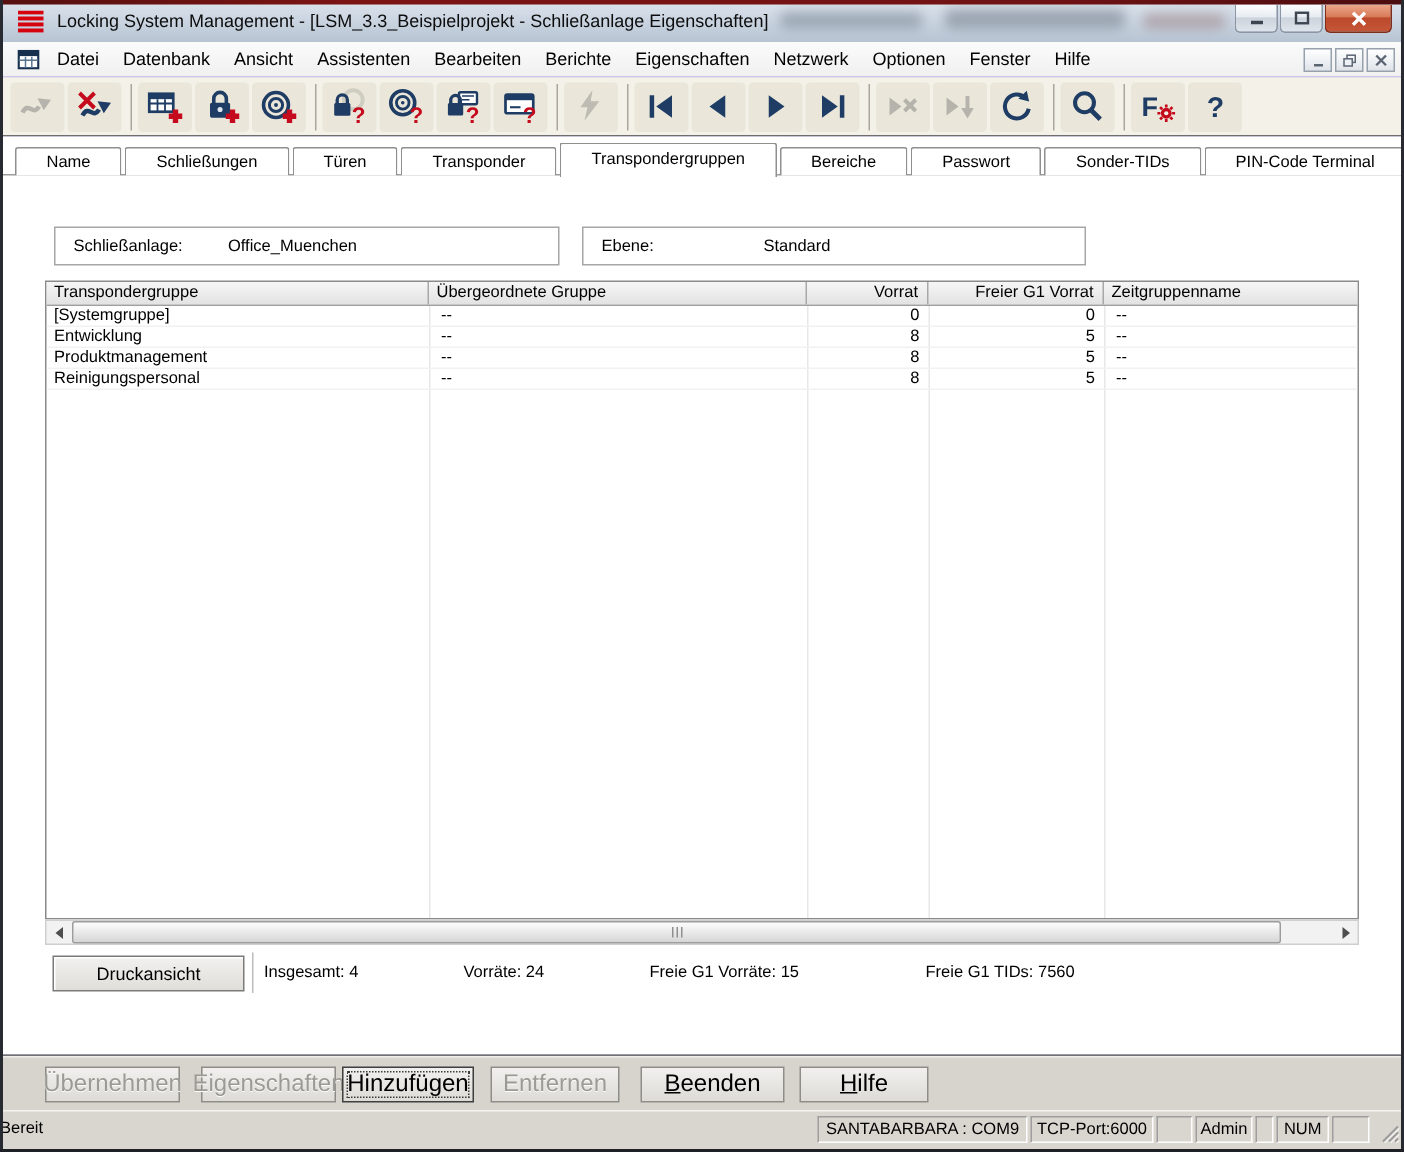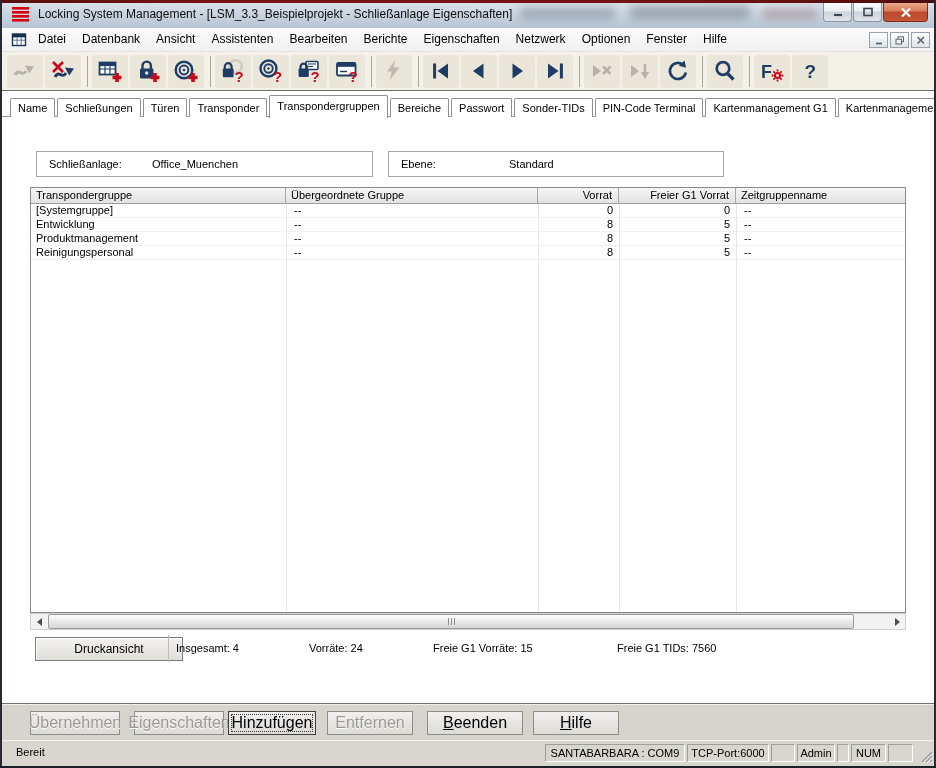--- a/index.html
+++ b/index.html
@@ -50,21 +50,21 @@
   .tbtn svg { display:block; }
   .tbtn svg text { font-family:"Liberation Sans", sans-serif; }
 
   
   .content { position:absolute; left:0; top:91px; width:100%; height:612px; background:#fff; }
 
   
   .tabstrip { position:absolute; left:0; top:3px; width:100%; height:23px; }
   .tabline { position:absolute; left:0; bottom:0; width:100%; height:1px; background:#9c9c9c; }
   .tabs { position:absolute; left:10px; bottom:0; display:flex; align-items:flex-end; }
-  .tab { height:19px; line-height:18px; padding:0 7px; background:#fff; border:1px solid #8f8f8f;
+  .tab { height:19px; line-height:18px; padding:0 20px; background:#fff; border:1px solid #8f8f8f;
          border-bottom:none; border-radius:2px 2px 0 0; margin-right:2px; font-size:11px;
          white-space:nowrap; position:relative; z-index:1; }
   .tab.active { height:23px; line-height:21px; margin-bottom:-1px; z-index:3; }
 
   
   .fieldbox { position:absolute; top:60px; height:26px; border:1px solid #a6a6a6; font-size:11px; background:#fff; }
   .fb1 { left:36px; width:337px; }
   .fb2 { left:388px; width:336px; }
   .fieldbox .flabel { position:absolute; left:12px; top:6px; }
   .fieldbox .fvalue { position:absolute; left:95px; top:6px;margin-left:20px; }
@@ -90,21 +90,21 @@
   .sarrow { position:absolute; top:0; width:16px; height:15px; display:flex; align-items:center; justify-content:center; }
   .sarrow.left { left:0; } .sarrow.right { right:0; }
   .tri-l { width:0; height:0; border:4px solid transparent; border-right:5px solid #4e4e4e; border-left:none; }
   .tri-r { width:0; height:0; border:4px solid transparent; border-left:5px solid #4e4e4e; border-right:none; }
   .sthumb { position:absolute; left:17px; top:0; width:806px; height:15px;
             background:linear-gradient(#fdfdfd,#d6d6d6); border:1px solid #9d9d9d; border-radius:2px;
             display:flex; align-items:center; justify-content:center; gap:2px; }
   .grip-line { width:1px; height:7px; background:#8f8f8f; }
 
   
-  .print-btn { position:absolute; left:35px; top:546px; width:148px; height:24px;
+  .print-btn { position:absolute; left:35px; top:546px; width:128px; height:24px;
                background:linear-gradient(#f2f1ef,#e0ded9); border:1px solid #7a7a7a;
                box-shadow:inset 1px 1px 0 #fff; font-size:12px; display:flex; align-items:center; justify-content:center; }
   .sumdiv { position:absolute; left:168px; top:544px; width:1px; height:27px; background:#bcbcbc; }
   .sumtext { position:absolute; top:551px; font-size:11px; white-space:nowrap; }
   .st1 { left:176px; } .st2 { left:309px; } .st3 { left:433px; } .st4 { left:617px; }
 
   
   .btnband { position:absolute; left:0; top:703px; width:100%; height:37px; background:#d7d4ce;
              border-top:1px solid #6f6f6f; box-shadow:inset 0 1px 0 #efeeeb; }
   .abtn { position:absolute; top:7px; height:24px; background:linear-gradient(#f1f0ee,#dddbd6);
@@ -112,21 +112,21 @@
   .abtn .lbl { display:block; }
   .abtn .ul::first-letter { text-decoration:underline; }
   .abtn.disabled { color:#9c9a94; text-shadow:0 1px 0 #fdfdfc; }
   .abtn.default { border:1px solid #3f3f3f; outline:1px dotted #3a3a3a; outline-offset:-4px; }
   .b1 { left:30px;  width:90px; } .b2 { left:134px; width:90px; } .b3 { left:228px; width:88px; }
   .b4 { left:327px; width:86px; } .b5 { left:427px; width:96px; } .b6 { left:533px; width:86px; }
 
   
   .statusbar { position:absolute; left:0; top:740px; width:100%; height:28px; background:#d9d6d0;
                box-shadow:inset 0 1px 0 #f4f3f0; font-size:11px; }
-  .status-ready { position:absolute; left:16px; top:6px; }
+  .status-ready { position:absolute; left:0; top:6px; }
   .spanels { position:absolute; right:23px; top:4px; display:flex; gap:2px; }
   .spanel { height:18px; border:1px solid; border-color:#9e9e9e #fdfdfd #fdfdfd #9e9e9e;
             display:flex; align-items:center; justify-content:center; white-space:nowrap; overflow:hidden; }
   .sp1 { width:140px; } .sp2 { width:82px; } .sp3 { width:24px; } .sp4 { width:38px; }
   .sp5 { width:12px; } .sp6 { width:35px; } .sp7 { width:25px; }
   .resize-grip { position:absolute; right:3px; bottom:3px; }
 </style>
 </head>
 <body>
 

